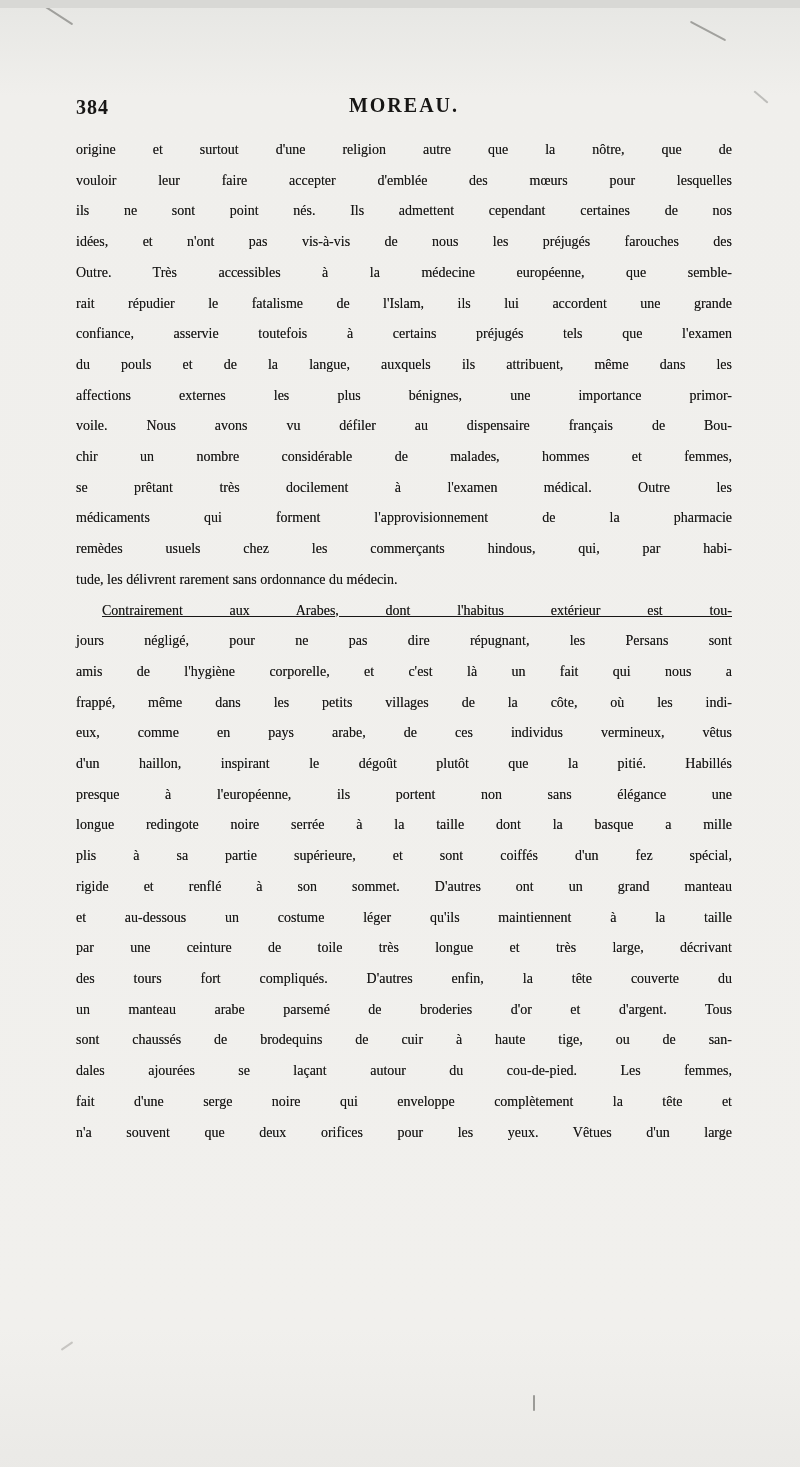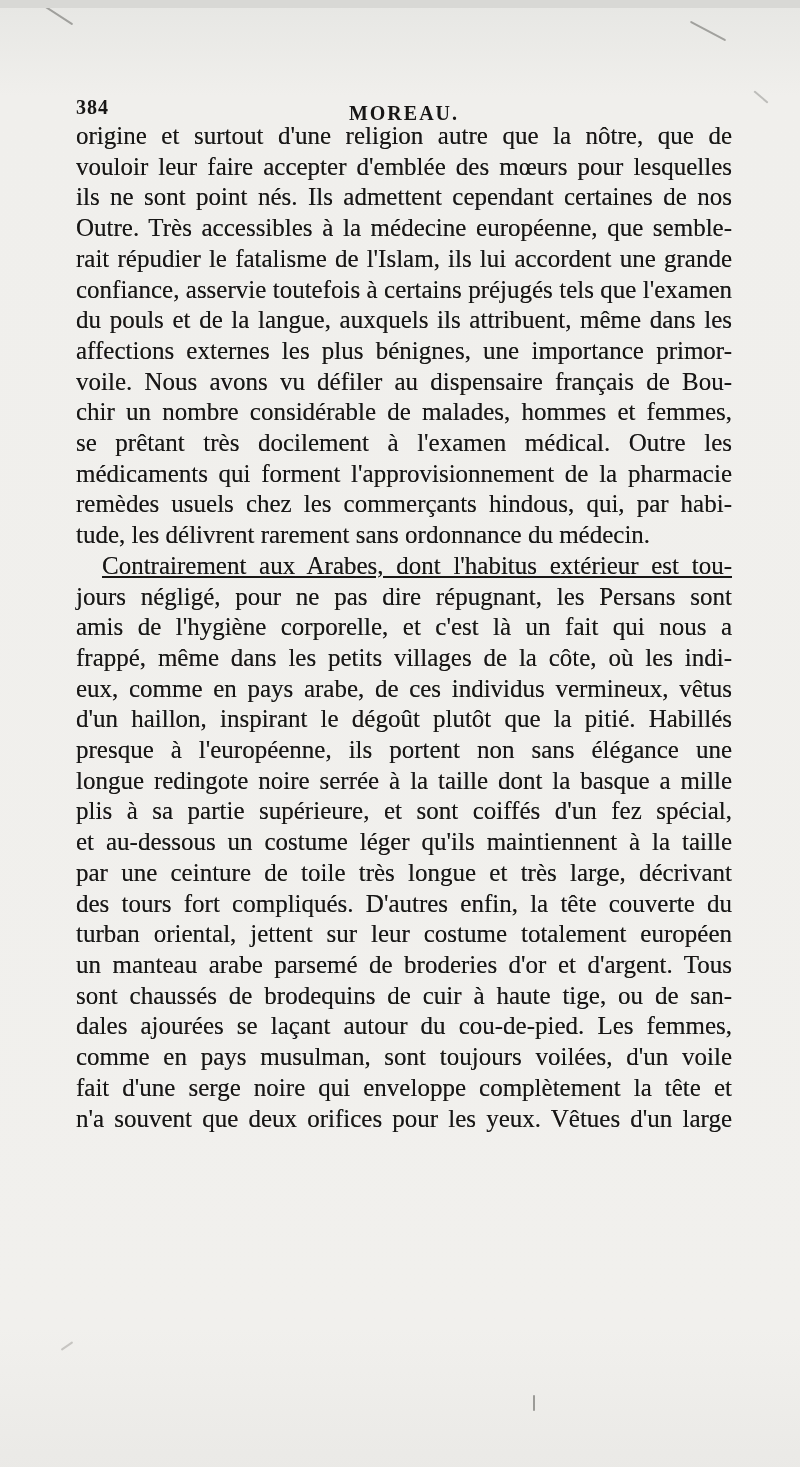--- a/index.html
+++ b/index.html
@@ -22,32 +22,32 @@
   }
   .pagenum {
     position: absolute;
     left: 0; top: 2px;
     font-size: 20px;
     font-weight: 700;
     letter-spacing: 1px;
   }
   .running {
     position: absolute;
-    left: 0; right: 0; top: 8px;
+    left: 0; right: 0; top: 0;
     text-align: center;
     font-size: 20px;
     font-weight: 700;
     letter-spacing: 2px;
   }
   .text-block {
     position: absolute;
     left: 76px;
-    top: 113px;
+    top: 127px;
     width: 656px;
-    font-size: 25px;
+    font-size: 14px;
     line-height: 30.7px;
     text-shadow: 0 0 0.6px rgba(15,14,12,0.55);
   }
   .para { margin: 0; padding: 0; }
   .line {
     text-align: justify;
     text-align-last: justify;
   }
   .line.end { text-align-last: left; }
   .line.indent { text-indent: 26px; text-decoration: underline; }
@@ -80,20 +80,21 @@
     <span class="pagenum">384</span>
     <span class="running">MOREAU.</span>
   </div>
 
   <div class="text-block">
 
     <div class="para">
       <div class="line">origine et surtout d'une religion autre que la nôtre, que de</div>
       <div class="line">vouloir leur faire accepter d'emblée des mœurs pour lesquelles</div>
       <div class="line">ils ne sont point nés. Ils admettent cependant certaines de nos</div>
+      <div class="line">idées, et n'ont pas vis-à-vis de nous les préjugés farouches des</div>
       <div class="line">Outre. Très accessibles à la médecine européenne, que semble-</div>
       <div class="line">rait répudier le fatalisme de l'Islam, ils lui accordent une grande</div>
       <div class="line">confiance, asservie toutefois à certains préjugés tels que l'examen</div>
       <div class="line">du pouls et de la langue, auxquels ils attribuent, même dans les</div>
       <div class="line">affections externes les plus bénignes, une importance primor-</div>
       <div class="line">voile. Nous avons vu défiler au dispensaire français de Bou-</div>
       <div class="line">chir un nombre considérable de malades, hommes et femmes,</div>
       <div class="line">se prêtant très docilement à l'examen médical. Outre les</div>
       <div class="line">médicaments qui forment l'approvisionnement de la pharmacie</div>
       <div class="line">remèdes usuels chez les commerçants hindous, qui, par habi-</div>
@@ -103,26 +104,25 @@
     <div class="para">
       <div class="line indent">Contrairement aux Arabes, dont l'habitus extérieur est tou-</div>
       <div class="line">jours négligé, pour ne pas dire répugnant, les Persans sont</div>
       <div class="line">amis de l'hygiène corporelle, et c'est là un fait qui nous a</div>
       <div class="line">frappé, même dans les petits villages de la côte, où les indi-</div>
       <div class="line">eux, comme en pays arabe, de ces individus vermineux, vêtus</div>
       <div class="line">d'un haillon, inspirant le dégoût plutôt que la pitié. Habillés</div>
       <div class="line">presque à l'européenne, ils portent non sans élégance une</div>
       <div class="line">longue redingote noire serrée à la taille dont la basque a mille</div>
       <div class="line">plis à sa partie supérieure, et sont coiffés d'un fez spécial,</div>
+      <div class="line">rigide et renflé à son sommet. D'autres ont un grand manteau</div>
       <div class="line">et au-dessous un costume léger qu'ils maintiennent à la taille</div>
       <div class="line">par une ceinture de toile très longue et très large, décrivant</div>
       <div class="line">des tours fort compliqués. D'autres enfin, la tête couverte du</div>
-      <div class="line">turban oriental, jettent sur leur costume totalement européen</div>
       <div class="line">un manteau arabe parsemé de broderies d'or et d'argent. Tous</div>
       <div class="line">sont chaussés de brodequins de cuir à haute tige, ou de san-</div>
       <div class="line">dales ajourées se laçant autour du cou-de-pied. Les femmes,</div>
-      <div class="line">comme en pays musulman, sont toujours voilées, d'un voile</div>
       <div class="line">fait d'une serge noire qui enveloppe complètement la tête et</div>
       <div class="line">n'a souvent que deux orifices pour les yeux. Vêtues d'un large</div>
     </div>
 
   </div>
 </div>
 
 </body></html>

